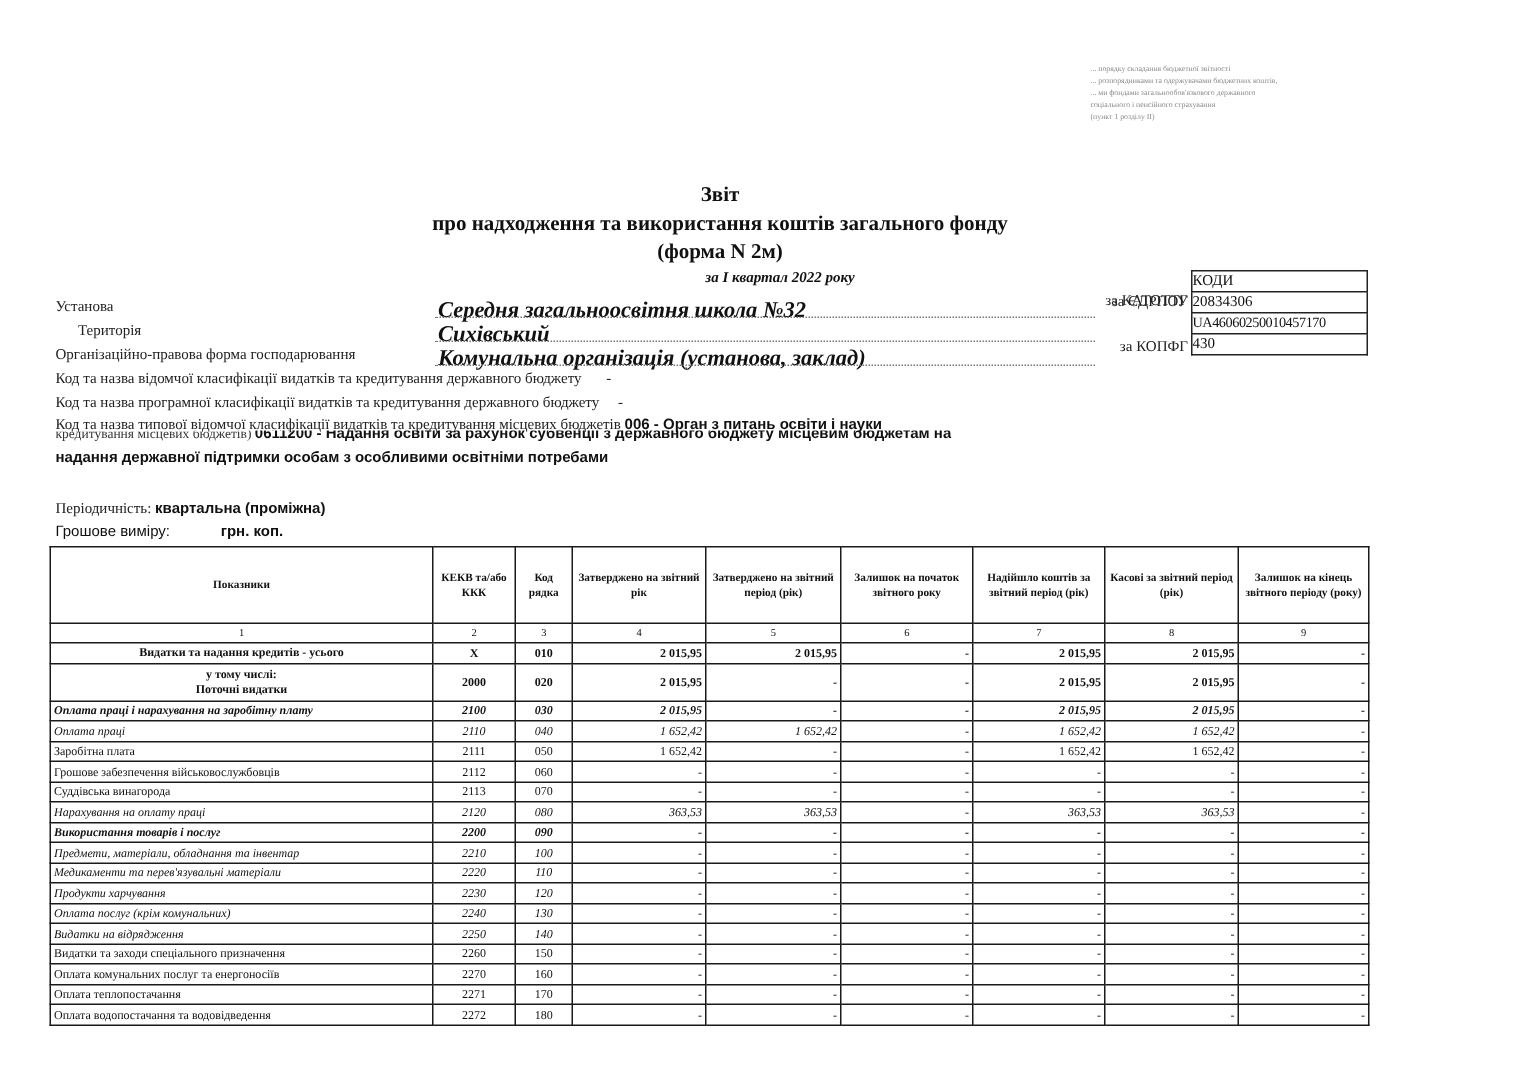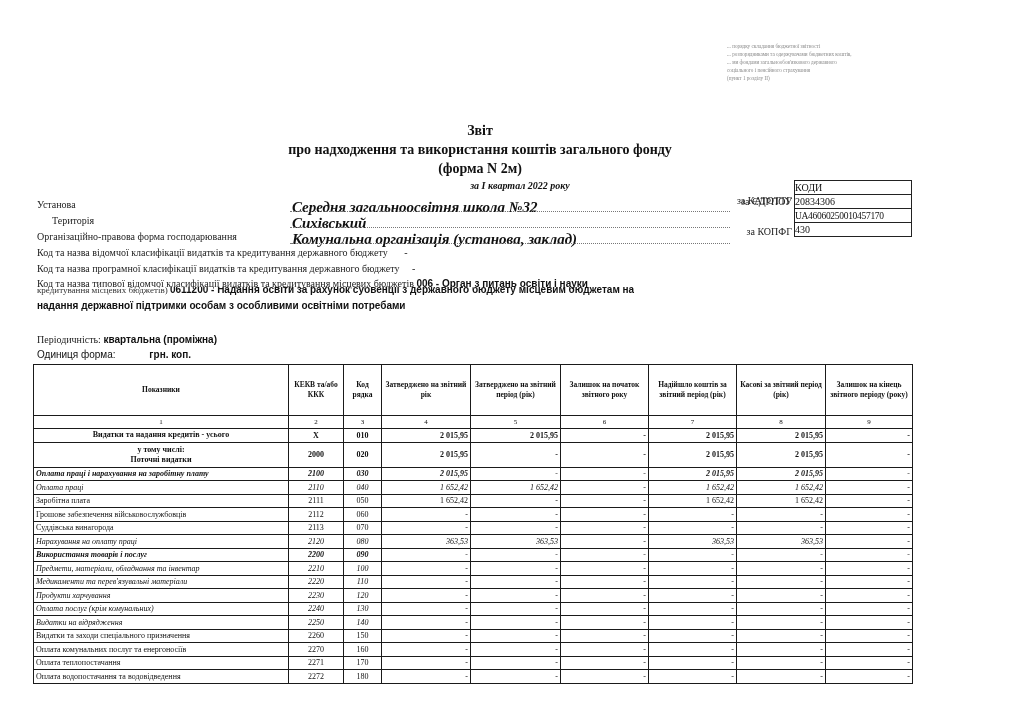--- a/index.html
+++ b/index.html
@@ -100,21 +100,21 @@
   <span>кредитування місцевих бюджетів)</span>
   <span class="bold-sans">0611200 - Надання освіти за рахунок субвенції з державного бюджету місцевим бюджетам на</span>
 </div>
 <div class="abs bold-sans" style="left:37px;top:300px;">надання державної підтримки особам з особливими освітніми потребами</div>
 
 <div class="abs label" style="left:37px;top:334px;">
   <span>Періодичність:</span>
   <span class="bold-sans">квартальна (проміжна)</span>
 </div>
 <div class="abs sans" style="left:37px;top:349px;font-size:10px;white-space:nowrap;">
-  <span>Одиниця форма:</span>
+  <span>Грошове виміру:</span>
   <span style="font-weight:bold;margin-left:3px;padding-left:28px;">грн. коп.</span>
 </div>
 
 <table class="main">
   <colgroup>
     <col style="width:255px">
       <col style="width:55px">
       <col style="width:38px">
       <col style="width:89px">
     <col style="width:90px">

